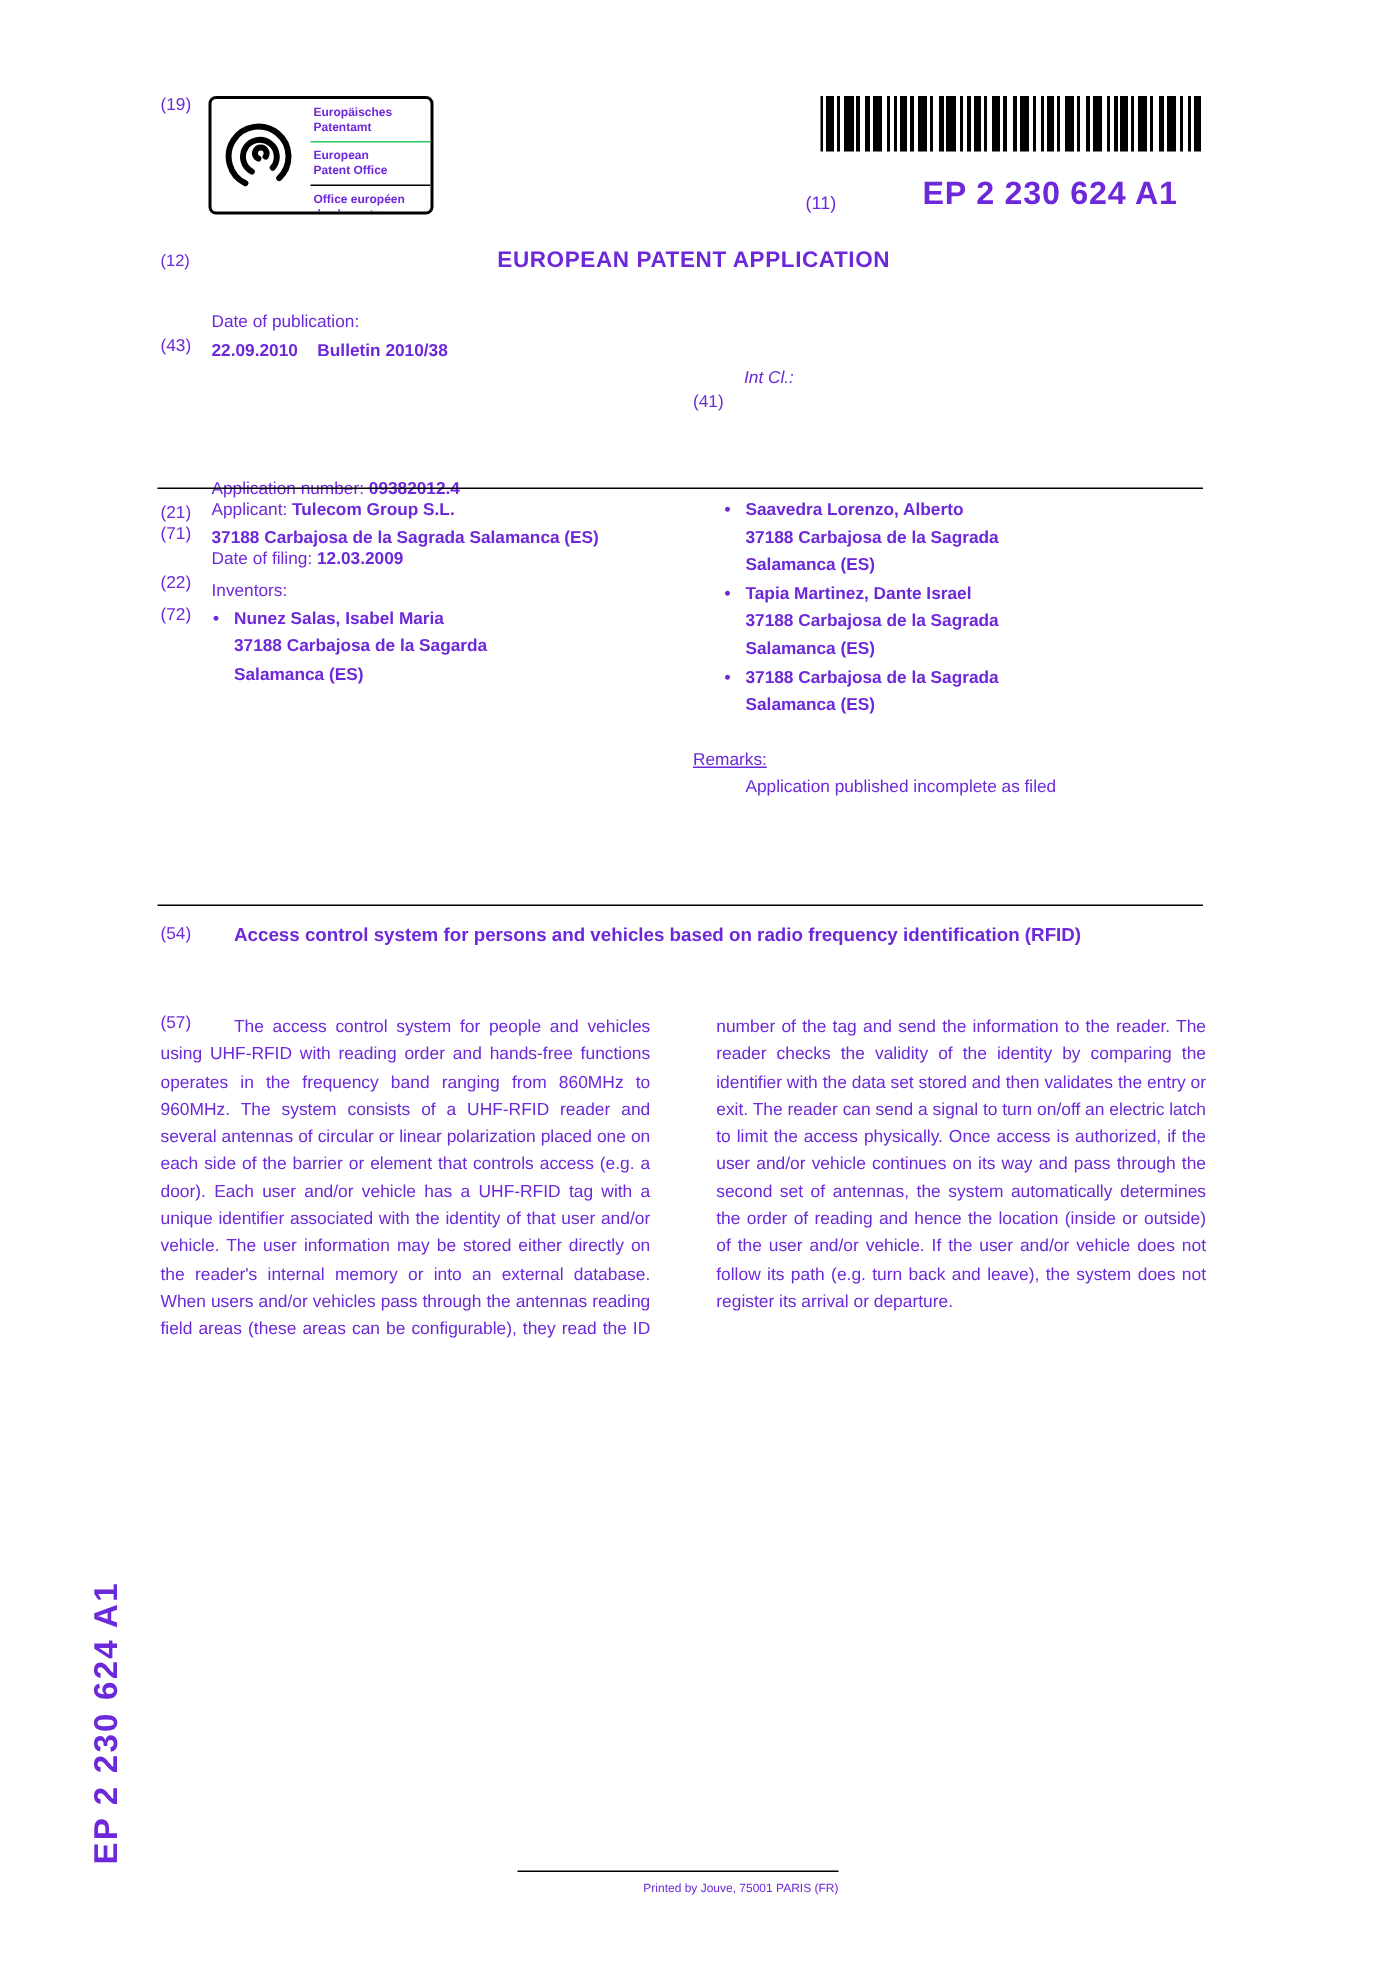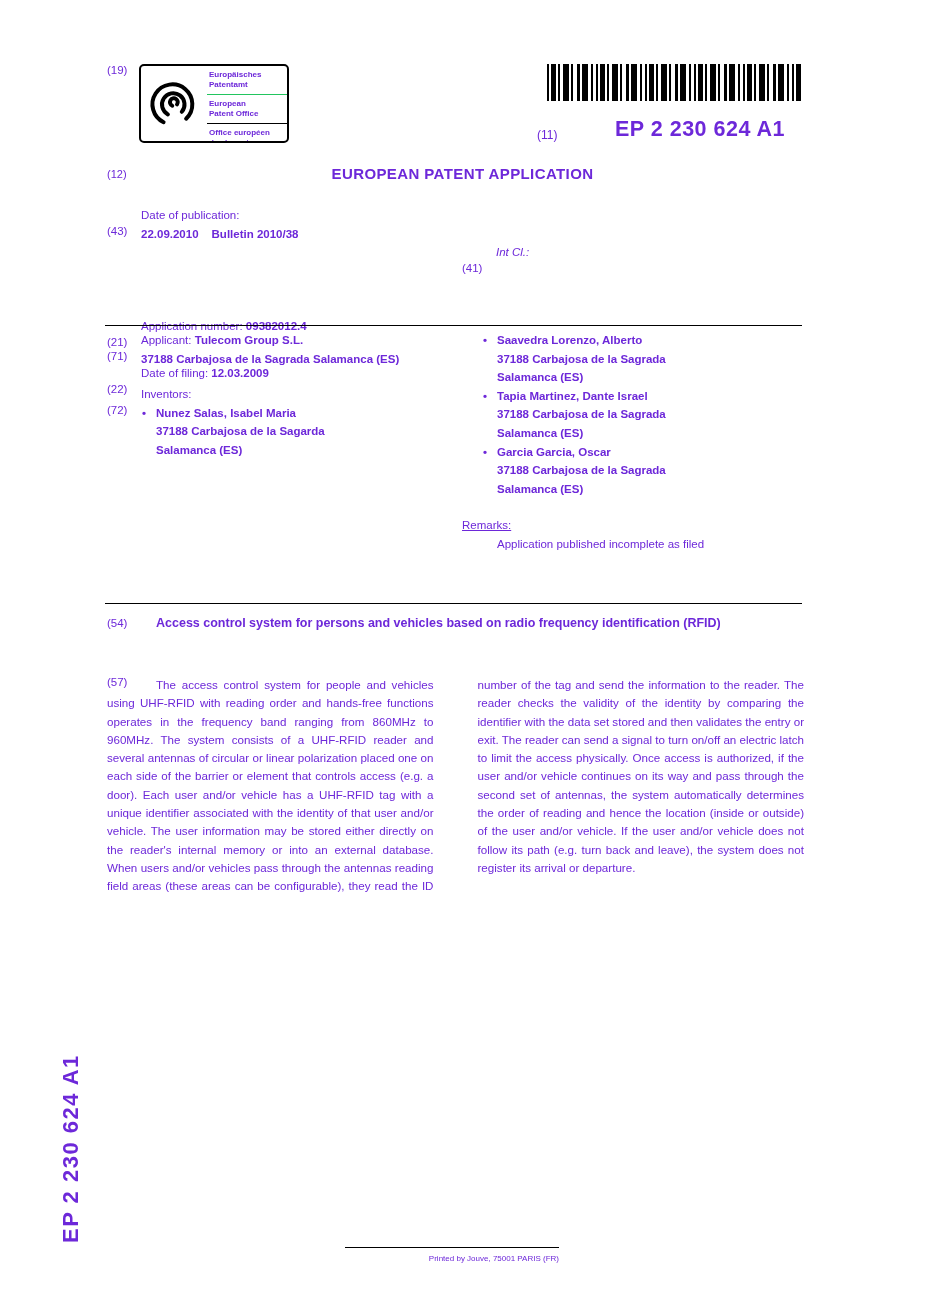--- a/index.html
+++ b/index.html
@@ -175,21 +175,20 @@
         <div>Saavedra Lorenzo, Alberto</div>
         <div>37188 Carbajosa de la Sagrada</div>
         <div>Salamanca (ES)</div>
       </div>
       <div class="bullet-item">
         <div>Tapia Martinez, Dante Israel</div>
         <div>37188 Carbajosa de la Sagrada</div>
         <div>Salamanca (ES)</div>
       </div>
       <div class="bullet-item">
-        <div>Garcia Garcia, Oscar</div>
         <div>37188 Carbajosa de la Sagrada</div>
         <div>Salamanca (ES)</div>
       </div>
     </div>
 
     <div class="remarks-block">
       <div class="remarks-label">Remarks:</div>
       <div class="remarks-text">Application published incomplete as filed</div>
     </div>
 

